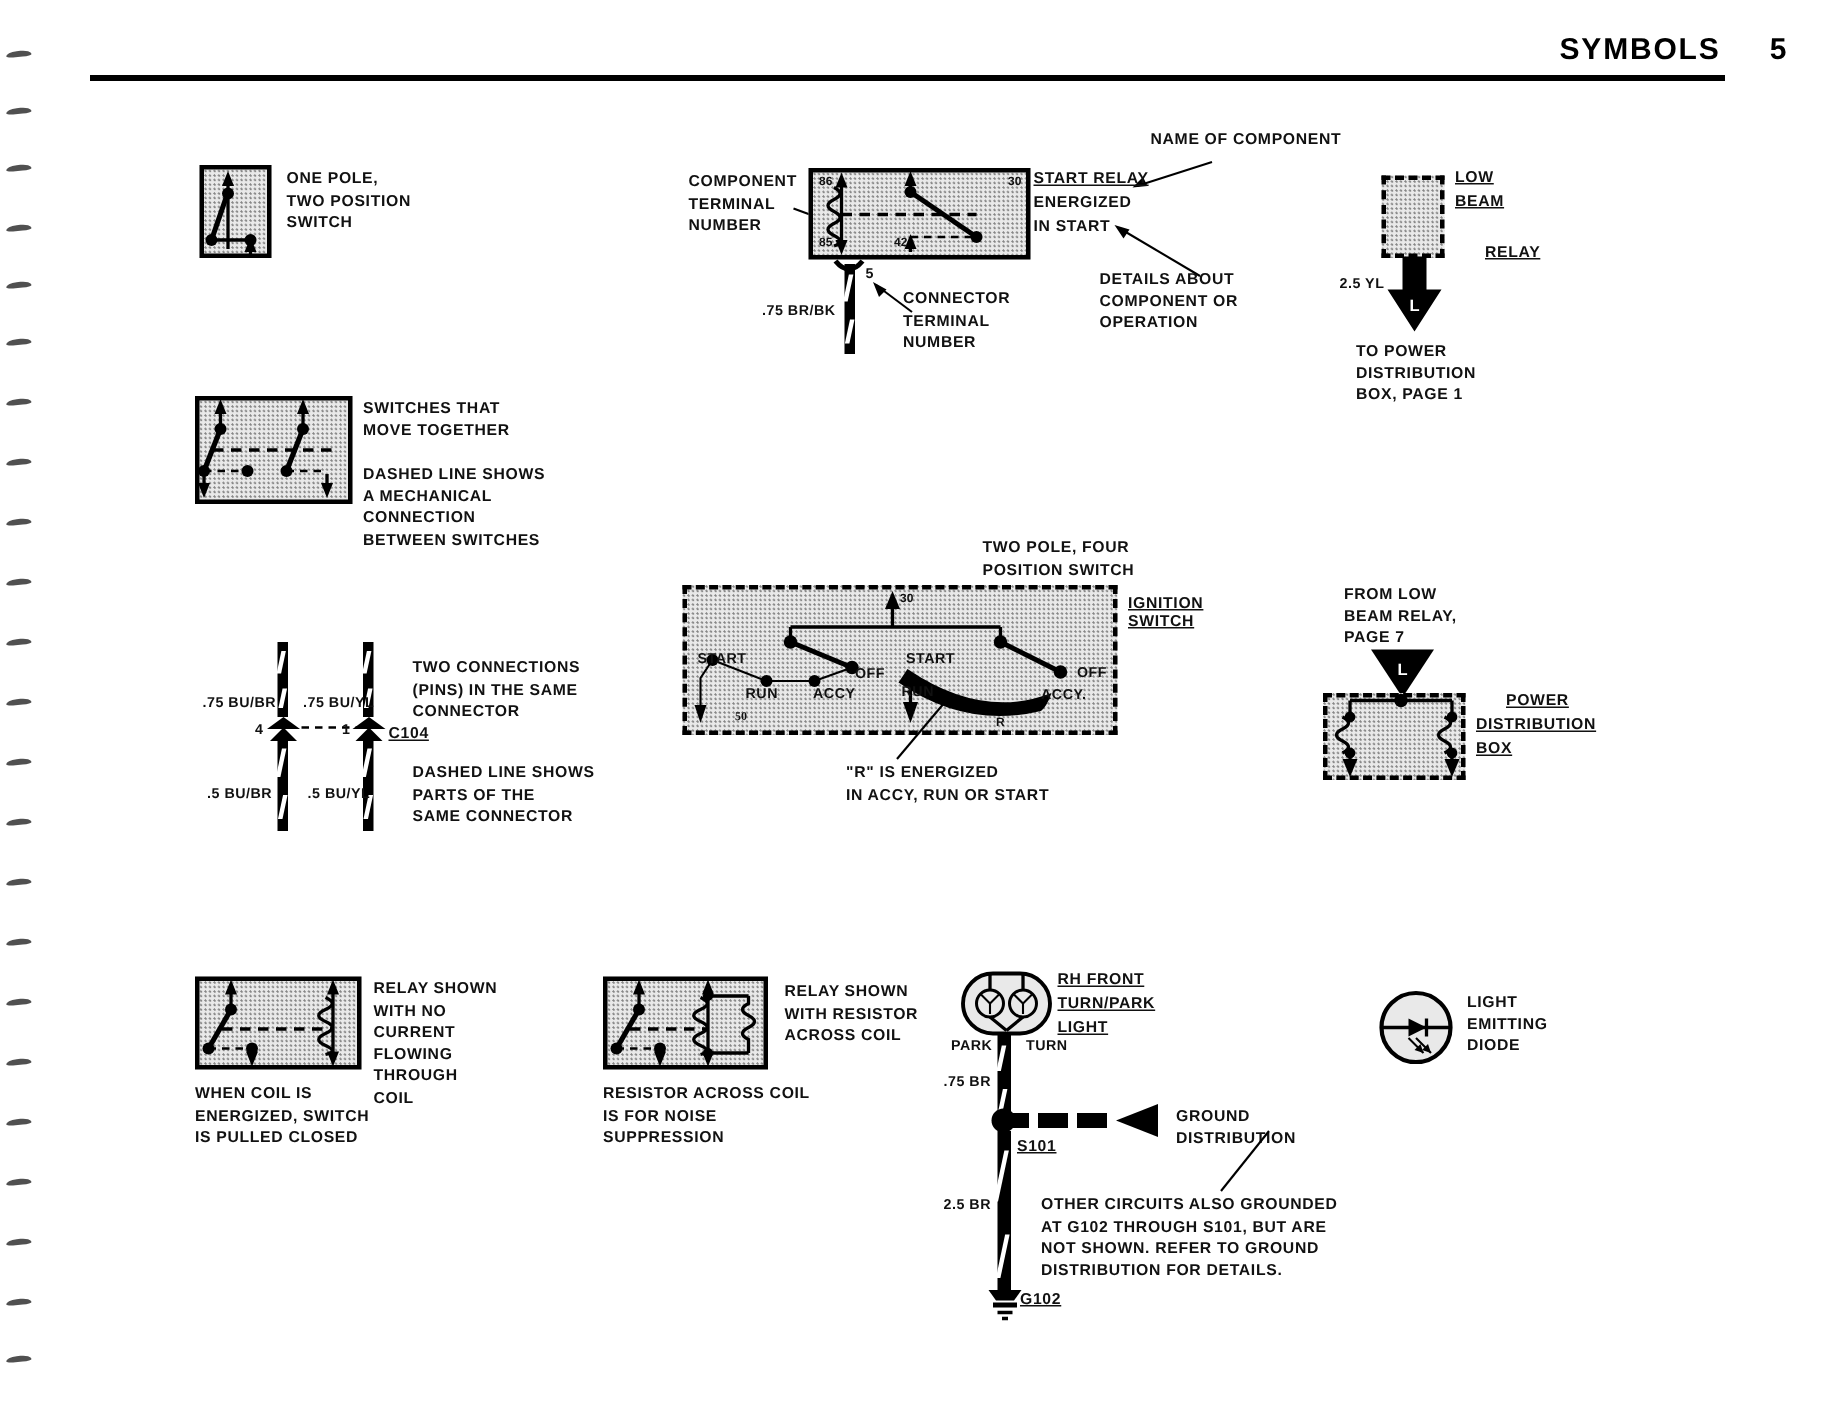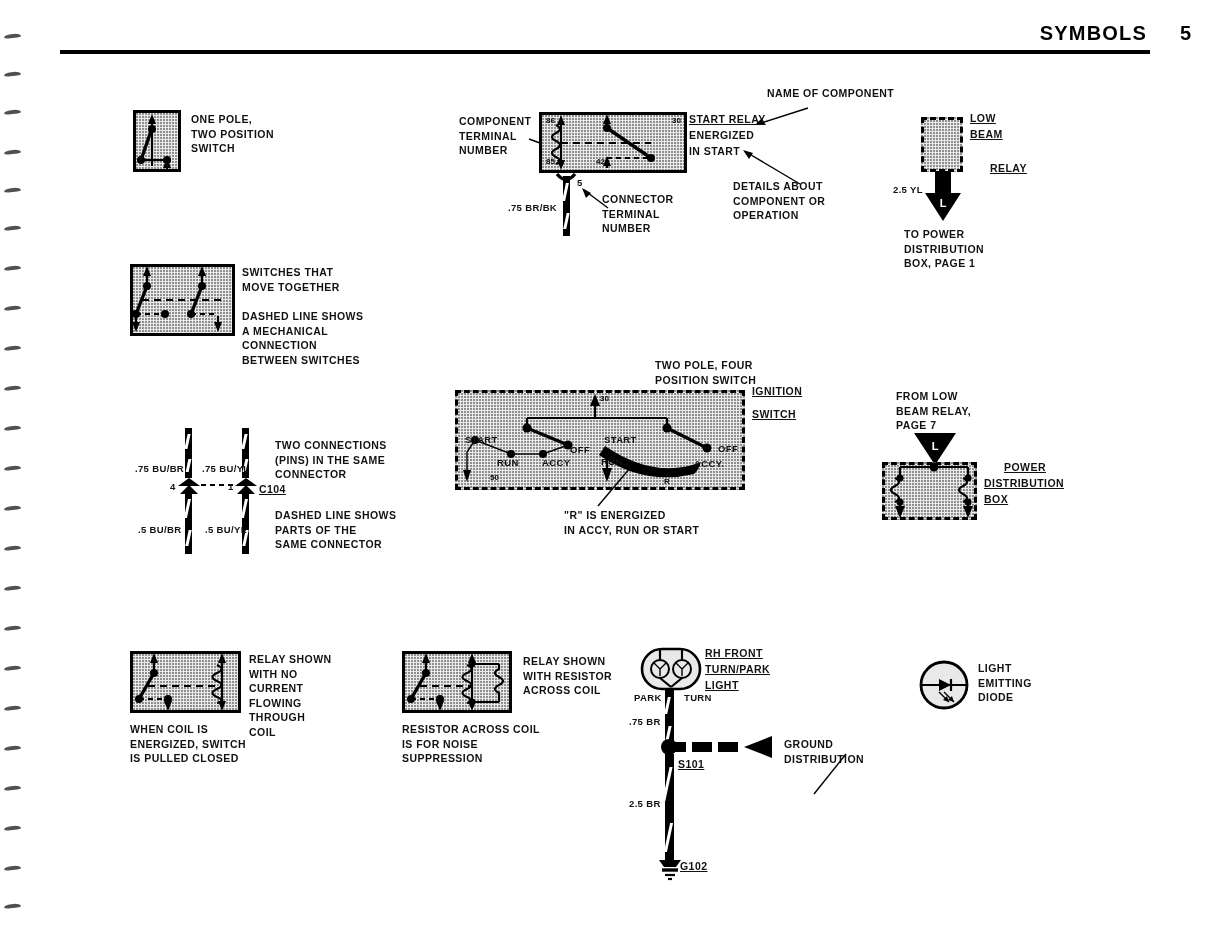--- a/index.html
+++ b/index.html
@@ -308,33 +308,33 @@
     <circle class="fillblk" cx="88" cy="64" r="4"></circle>
     <path class="thin" d="M88,64 L113,55"></path>
 
     <path class="fillblk" d="M150,56 q50,34 96,16 q-3,9 -7,12 q-50,12 -95,-19 Z"></path>
     <path class="s" d="M152,68 L152,84"></path>
     <path class="fillblk" d="M152,92 L147,78 L157,78 Z"></path>
 
     <path class="s" d="M12,80 L12,88"></path>
   </svg>
   <div class="tiny" style="left:600px;top:394px;">30</div>
-  <div class="tiny" style="left:490px;top:473px;">50</div>
+  <div class="tiny" style="left:490px;top:473px;font-family:Liberation Serif, serif;">50</div>
   <div class="tiny" style="left:664px;top:477px;">R</div>
 
   <div class="lbl" style="left:465px;top:434px;">START</div>
   <div class="lbl" style="left:497px;top:457px;">RUN</div>
   <div class="lbl" style="left:542px;top:457px;">ACCY</div>
   <div class="lbl" style="left:570px;top:444px;">OFF</div>
   <div class="lbl" style="left:604px;top:434px;">START</div>
   <div class="lbl" style="left:601px;top:456px;">RUN</div>
   <div class="lbl" style="left:694px;top:458px;">ACCY.</div>
   <div class="lbl" style="left:718px;top:443px;">OFF</div>
 
-  <div class="txt u" style="left:752px;top:384px;"><span>IGNITION</span></div>
+  <div class="txt u" style="left:752px;top:395px;"><span>IGNITION</span></div>
   <div class="txt u" style="left:752px;top:407px;"><span>SWITCH</span></div>
 
   <svg style="left:594px;top:466px;width:44px;height:44px;">
     <path class="thin" d="M36,2 L4,40"></path>
   </svg>
   <div class="txt" style="left:564px;top:508px;">"R" IS ENERGIZED
 IN ACCY, RUN OR START</div>
 
   <div class="txt" style="left:896px;top:389px;">FROM LOW
 BEAM RELAY,
@@ -459,20 +459,24 @@
     <path class="fillblk" d="M9,0 L31,0 L26,7 L14,7 Z"></path>
     <path class="s3" d="M12,10 L28,10"></path>
     <path class="s" d="M15,15 L25,15"></path>
     <path class="s" d="M18,19 L22,19"></path>
   </svg>
   <div class="txt u" style="left:680px;top:859px;"><span>G102</span></div>
 
   <svg style="left:810px;top:752px;width:44px;height:46px;">
     <path class="thin" d="M36,2 L4,42"></path>
   </svg>
+  <div class="txt" style="left:694px;top:796px;">OTHER CIRCUITS ALSO GROUNDED
+AT G102 THROUGH S101, BUT ARE
+NOT SHOWN. REFER TO GROUND
+DISTRIBUTION FOR DETAILS.</div>
 
   <svg style="left:919px;top:660px;width:52px;height:52px;">
     <circle cx="25" cy="25" r="23" fill="#e9e9e9" stroke="#000" stroke-width="2.8"></circle>
     <path class="s" d="M2,25 L48,25"></path>
     <path class="fillblk" d="M20,19 L32,25 L20,31 Z"></path>
     <path class="s" d="M32,19 L32,31"></path>
     <path class="thin" d="M20,32 L30,42 M25,32 L35,42"></path>
     <path class="fillblk" d="M30,42 L24,40 L28,36 Z"></path>
     <path class="fillblk" d="M35,42 L29,40 L33,36 Z"></path>
   </svg>

